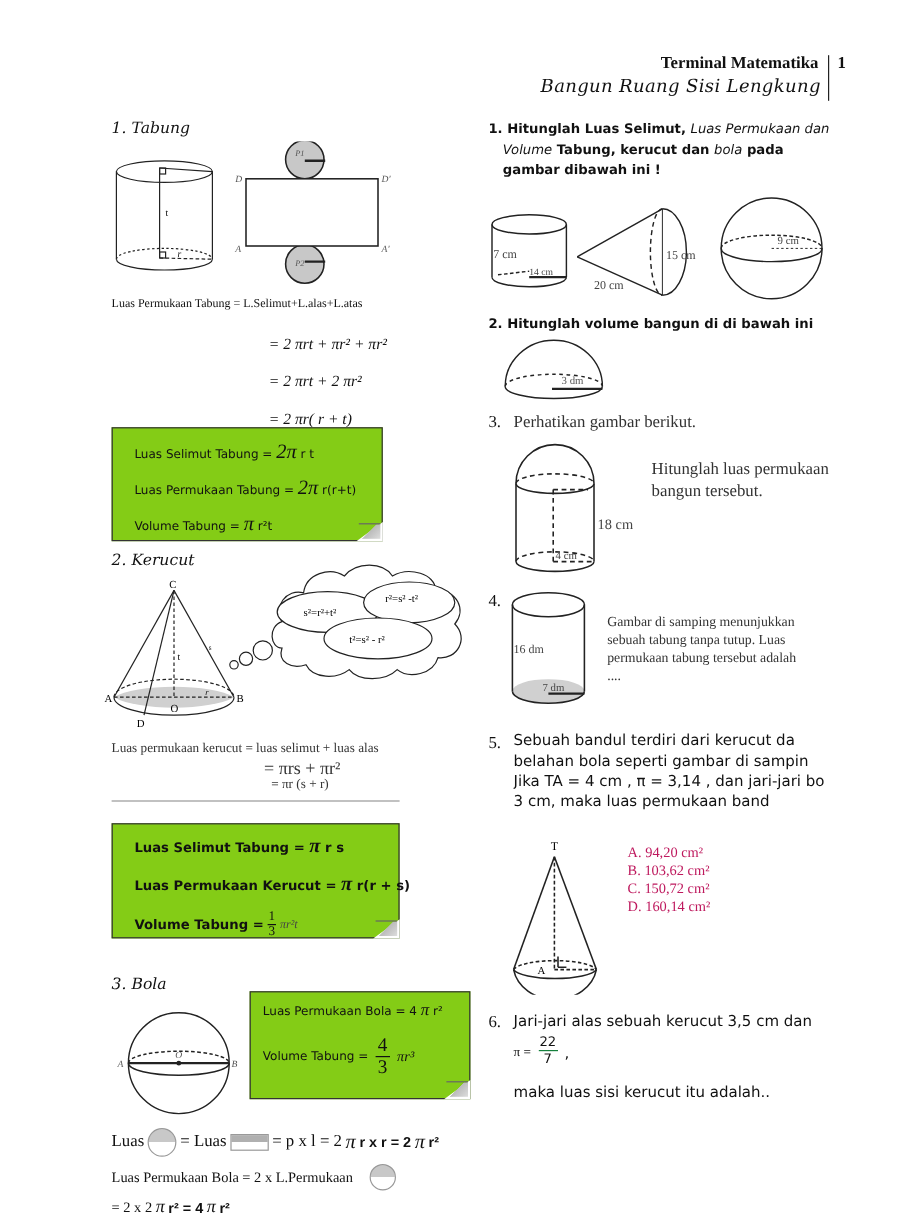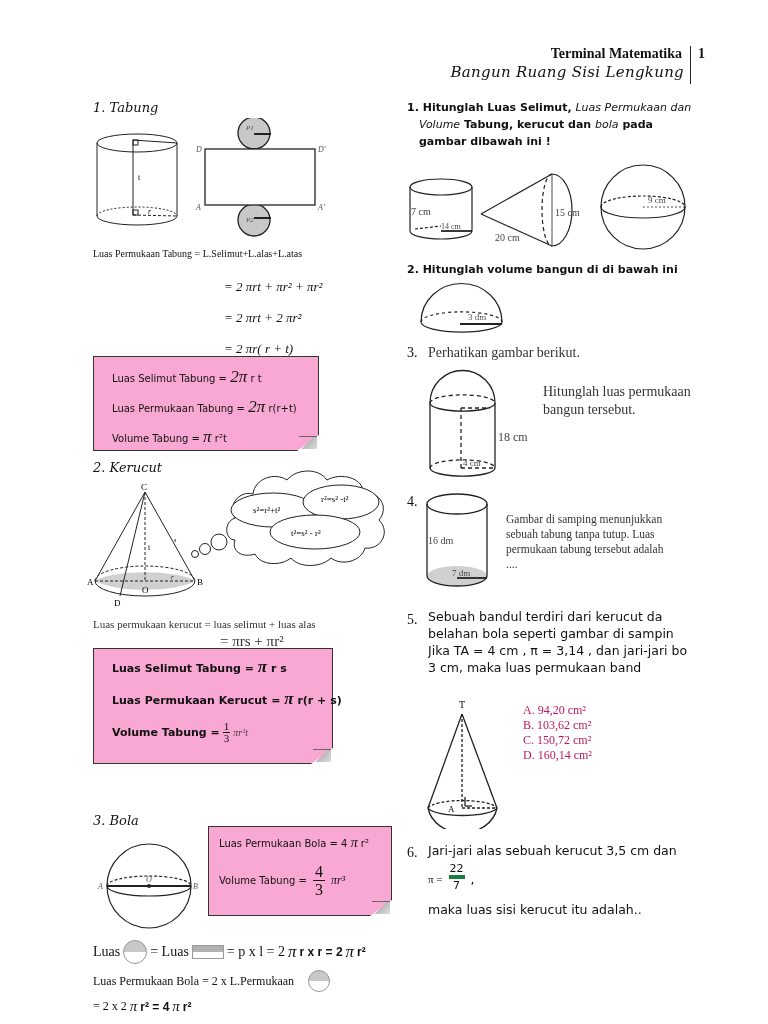--- a/index.html
+++ b/index.html
@@ -5,21 +5,21 @@
   html, body { margin: 0; padding: 0; background: #ffffff; }
   body { width: 768px; height: 1024px; position: relative; overflow: hidden; font-family: "Liberation Serif", serif; color: #111; }
   .abs { position: absolute; }
   .hdr-title { right: 86px; top: 46px; font-family: "Liberation Serif", serif; font-weight: bold; font-size: 14px; }
   .hdr-sub { right: 84px; top: 63px; font-family: "DejaVu Serif", serif; font-style: italic; font-size: 15px; letter-spacing: 0.3px; }
   .hdr-bar { left: 690px; top: 46px; width: 1px; height: 38px; background: #222; }
   .hdr-page { left: 698px; top: 46px; font-weight: bold; font-size: 14px; font-family: "Liberation Serif", serif; }
   .sec-title { font-family: "DejaVu Serif", serif; font-style: italic; font-size: 13px; }
   .serif13 { font-family: "Liberation Serif", serif; font-size: 10px; }
   .math { font-family: "Liberation Serif", serif; font-style: italic; font-size: 13px; }
-  .note { border: 1.5px solid #333; background: #f9a8d4; box-sizing: border-box; }
+  .note { border: 1.5px solid #333; background: #84cc16; box-sizing: border-box; }
   .note .curl { position: absolute; right: -1px; bottom: -1px; width: 0; height: 0; border-left: 22px solid transparent; border-bottom: 16px solid #fff; }
   .note .curl2 { position: absolute; right: 1px; bottom: 1px; width: 18px; height: 12px; background: linear-gradient(135deg, transparent 48%, #bbb 50%, #ddd 100%); border-top: 1px solid #666; }
   .sans { font-family: "Liberation Sans", sans-serif; }
   .note-line { font-family: "DejaVu Sans", sans-serif; font-size: 10px; position: absolute; left: 18px; white-space: nowrap; }
   .note-line.big { font-size: 11px; font-weight: bold; }
   .pi { font-family: "Liberation Serif", serif; font-style: italic; font-size: 17px; }
   .q-bold { font-family: "DejaVu Sans", sans-serif; font-size: 11px; font-weight: bold; line-height: 17px; }
   .q-bold i { font-weight: normal; }
   .q-serif { font-family: "Liberation Serif", serif; font-size: 14px; }
   .q-sans { font-family: "DejaVu Sans", sans-serif; font-size: 12.5px; line-height: 17px; }
@@ -129,21 +129,21 @@
   <text x="68" y="51" font-size="9" font-family="DejaVu Sans, sans-serif">s²=r²+t²</text>
   <text x="136" y="40" font-size="9" font-family="DejaVu Sans, sans-serif">r²=s² -t²</text>
   <text x="106" y="74" font-size="9" font-family="DejaVu Sans, sans-serif">t²=s² - r²</text>
 </svg>
 
 <div class="abs serif13" style="left:93px;top:618px;font-size:11px;color:#333;">Luas permukaan kerucut = luas selimut + luas alas</div>
 <div class="abs serif13" style="left:220px;top:633px;font-size:15px;color:#333;">= πrs + πr²</div>
 <div class="abs serif13" style="left:226px;top:648px;font-size:11px;color:#333;">= πr (s + r)</div>
 <div class="abs" style="left:93px;top:667px;width:240px;height:1px;background:#999;"></div>
 
-<div class="abs note" style="left:93px;top:648px;width:240px;height:116px;">
+<div class="abs note" style="left:93px;top:686px;width:240px;height:96px;">
   <div class="note-line big" style="top:8px;">
     <span>Luas Selimut Tabung =</span>
     <span class="pi">π</span>
     <span>r s</span>
   </div>
   <div class="note-line big" style="top:40px;">
     <span>Luas Permukaan Kerucut =</span>
     <span class="pi">π</span>
     <span>r(r + s)</span>
   </div>
@@ -339,18 +339,18 @@
   <div>B. 103,62 cm²</div>
   <div>C. 150,72 cm²</div>
   <div>D. 160,14 cm²</div>
 </div>
 
 <div class="abs q-serif" style="left:407px;top:845px;">6.</div>
 <div class="abs q-sans" style="left:428px;top:842px;white-space:nowrap;">Jari-jari alas sebuah kerucut 3,5 cm dan</div>
 <div class="abs q-sans" style="left:428px;top:866px;white-space:nowrap;display:flex;align-items:center;gap:6px;">
   <span style="font-family:'Liberation Serif',serif;font-size:11px;">π =</span>
   <span style="display:inline-flex;flex-direction:column;align-items:center;font-size:11px;line-height:13px;margin-top:-4px;">
-    <span style="border-bottom:4px solid #15803d;padding:0 1px;">22</span>
+    <span style="border-bottom:1px solid #15803d;padding:0 1px;">22</span>
     <span>7</span>
   </span>
   <span>,</span>
 </div>
 <div class="abs q-sans" style="left:428px;top:901px;white-space:nowrap;">maka luas sisi kerucut itu adalah..</div>
 
 </body></html>

